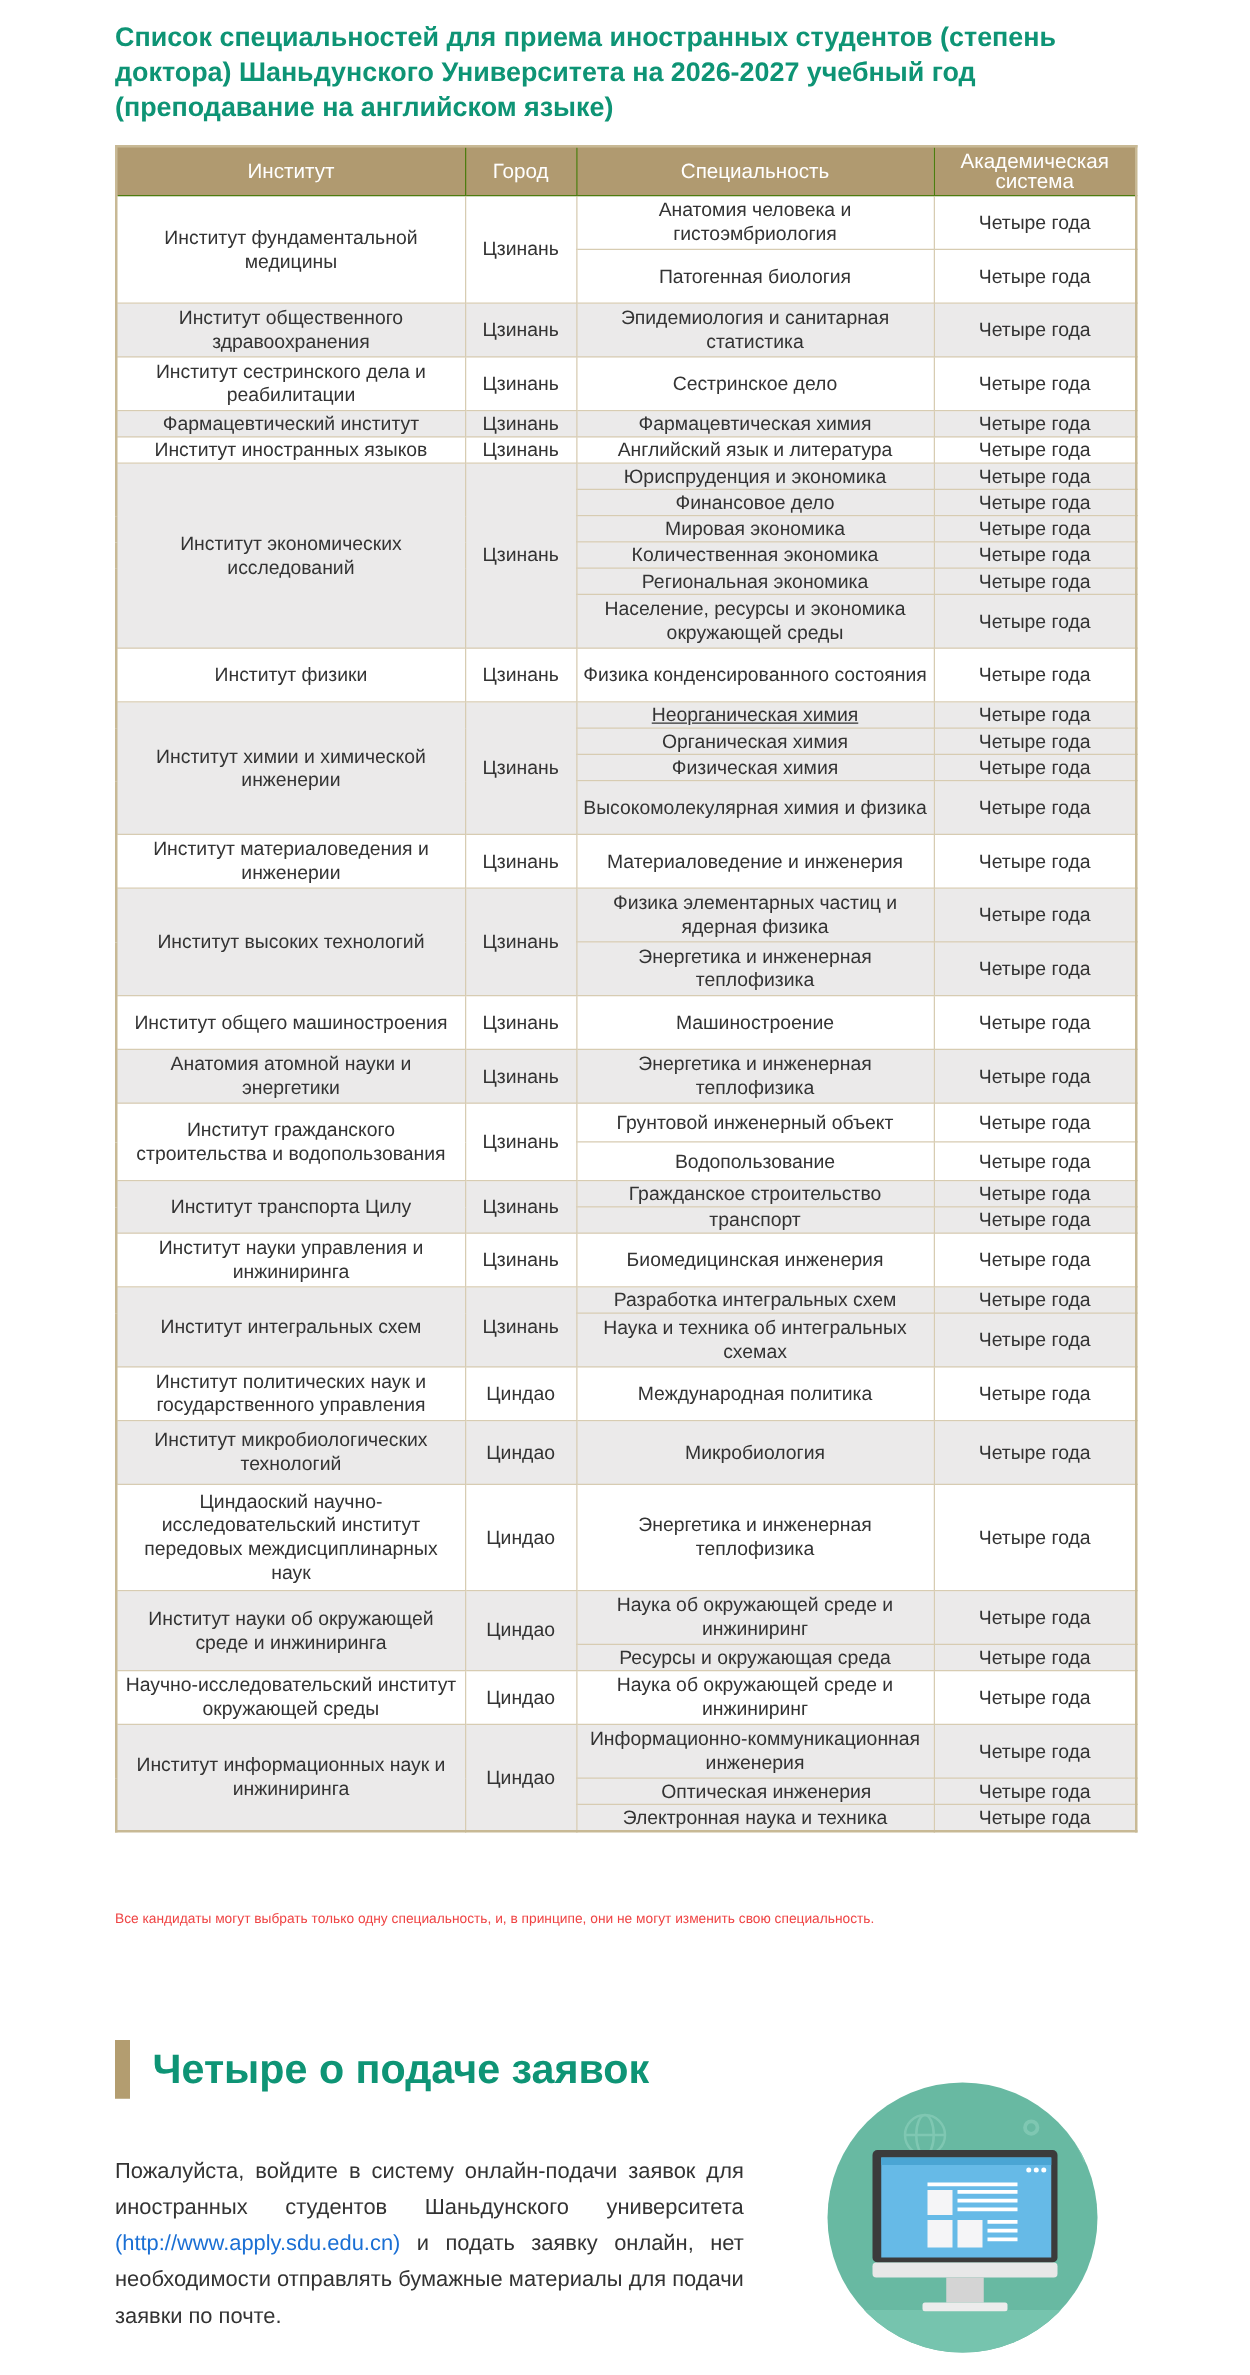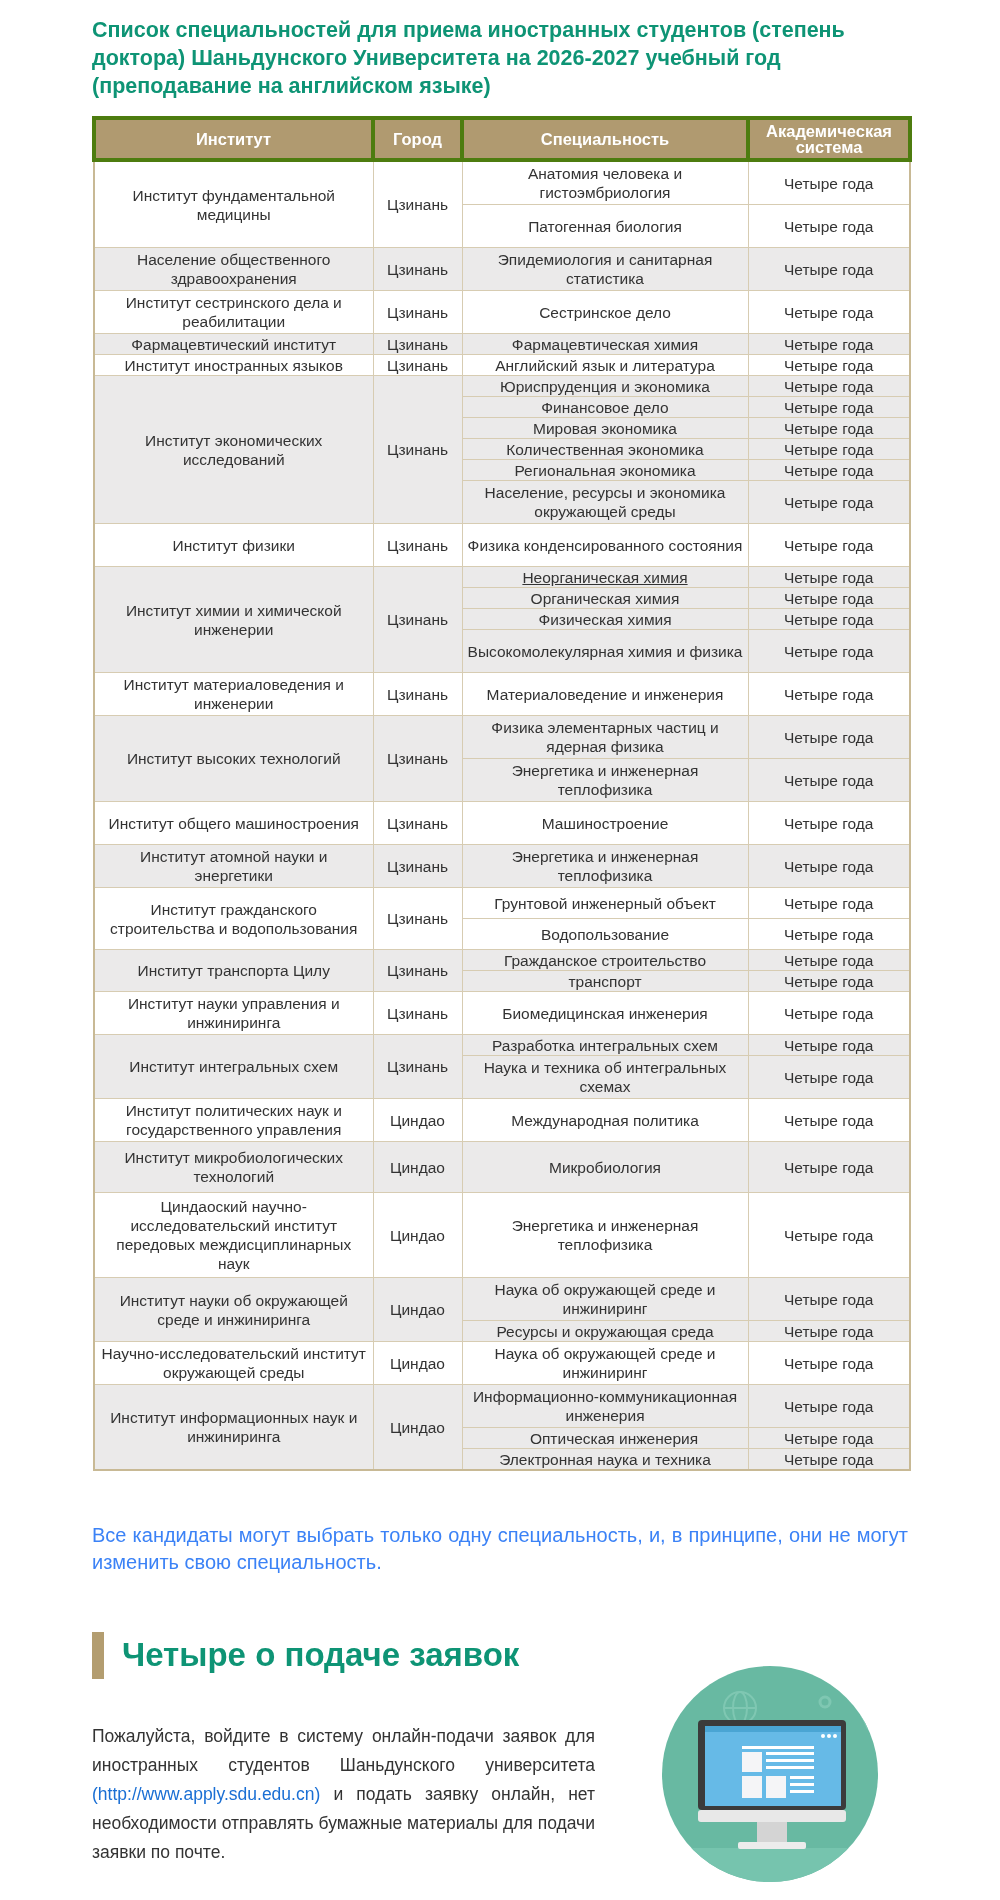--- a/index.html
+++ b/index.html
@@ -6,29 +6,29 @@
   body { width: 1000px; height: 1900px; position: relative; overflow: hidden;
          font-family: "Liberation Sans", "DejaVu Sans", sans-serif; }
   .title { position: absolute; left: 92px; width: 816px; top: 16px; text-align: left;
            color: #0e9475; font-weight: bold; font-size: 21.5px; line-height: 28px; }
   table.spec { position: absolute; left: 92px; top: 116px; width: 816px; border-collapse: collapse;
                table-layout: fixed; font-size: 15.5px; color: #333333; }
   table.spec col.c1 { width: 279px; }
   table.spec col.c2 { width: 89px; }
   table.spec col.c3 { width: 286px; }
   table.spec col.c4 { width: 162px; }
-  table.spec th { background: #b09a70; color: #ffffff; font-weight: bold; font-size: 16.5px;
-                  height: 38px; padding: 0 4px; line-height: 16px; border: 4px solid #4d7c0f; }
+  table.spec th { background: #b09a70; color: #ffffff; font-weight: normal; font-size: 16.5px;
+                  height: 38px; padding: 0 4px; line-height: 16px; border: 1px solid #4d7c0f; }
   table.spec td { border: 1px solid #d7ccb2; text-align: center; padding: 0 4px;
                   line-height: 19px; vertical-align: middle; }
   table.spec { border: 2px solid #c8b995; }
   tr.g td { background: #ebeaea; }
   tr.w td { background: #ffffff; }
-  .note { position: absolute; left: 92px; width: 816px; top: 1522px; color: #3b82f6;
-          font-size: 20px; line-height: 27px; text-align: justify; }
+  .note { position: absolute; left: 92px; width: 816px; top: 1522px; color: #ef4444;
+          font-size: 11px; line-height: 27px; text-align: justify; }
   .section-bar { position: absolute; left: 92px; top: 1632px; width: 12px; height: 47px; background: #b39d70; }
   .section-title { position: absolute; left: 122px; top: 1630px; color: #0e9475; font-weight: bold;
                    font-size: 33px; line-height: 50px; }
   .body-text { position: absolute; left: 92px; top: 1710px; width: 503px; color: #333333;
                font-size: 17.5px; line-height: 29px; text-align: justify; margin-top: 12px; }
   .body-text a { color: #1a6fd4; text-decoration: none; }
   .illus { position: absolute; left: 660px; top: 1664px; width: 220px; height: 220px; }
 </style>
 </head>
 <body>
@@ -55,21 +55,21 @@
         <td rowspan="2">Институт фундаментальной медицины</td>
         <td rowspan="2">Цзинань</td>
         <td style="height: 42px;">Анатомия человека и гистоэмбриология</td>
         <td>Четыре года</td>
       </tr>
       <tr class="w">
         <td style="height: 42px;">Патогенная биология</td>
         <td>Четыре года</td>
       </tr>
       <tr class="g">
-        <td rowspan="1">Население общественного здравоохранения</td>
+        <td rowspan="1">Институт общественного здравоохранения</td>
         <td rowspan="1">Цзинань</td>
         <td style="height: 42px;">Эпидемиология и санитарная статистика</td>
         <td>Четыре года</td>
       </tr>
       <tr class="w">
         <td rowspan="1">Институт сестринского дела и реабилитации</td>
         <td rowspan="1">Цзинань</td>
         <td style="height: 42px;">Сестринское дело</td>
         <td>Четыре года</td>
       </tr>
@@ -151,21 +151,21 @@
         <td style="height: 42px;">Энергетика и инженерная теплофизика</td>
         <td>Четыре года</td>
       </tr>
       <tr class="w">
         <td rowspan="1">Институт общего машиностроения</td>
         <td rowspan="1">Цзинань</td>
         <td style="height: 42px;">Машиностроение</td>
         <td>Четыре года</td>
       </tr>
       <tr class="g">
-        <td rowspan="1">Институт атомной науки и энергетики</td>
+        <td rowspan="1">Анатомия атомной науки и энергетики</td>
         <td rowspan="1">Цзинань</td>
         <td style="height: 42px;">Энергетика и инженерная теплофизика</td>
         <td>Четыре года</td>
       </tr>
       <tr class="w">
         <td rowspan="2">Институт гражданского строительства и водопользования</td>
         <td rowspan="2">Цзинань</td>
         <td style="height: 30px;">Грунтовой инженерный объект</td>
         <td>Четыре года</td>
       </tr>

